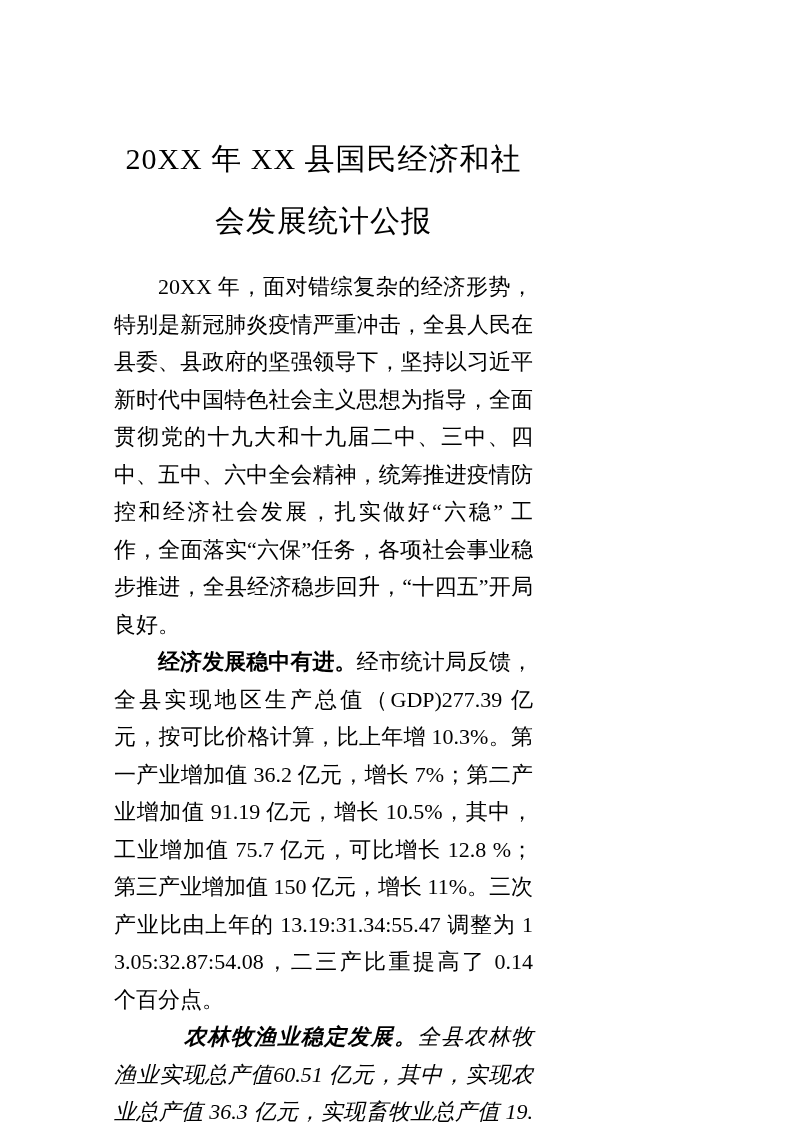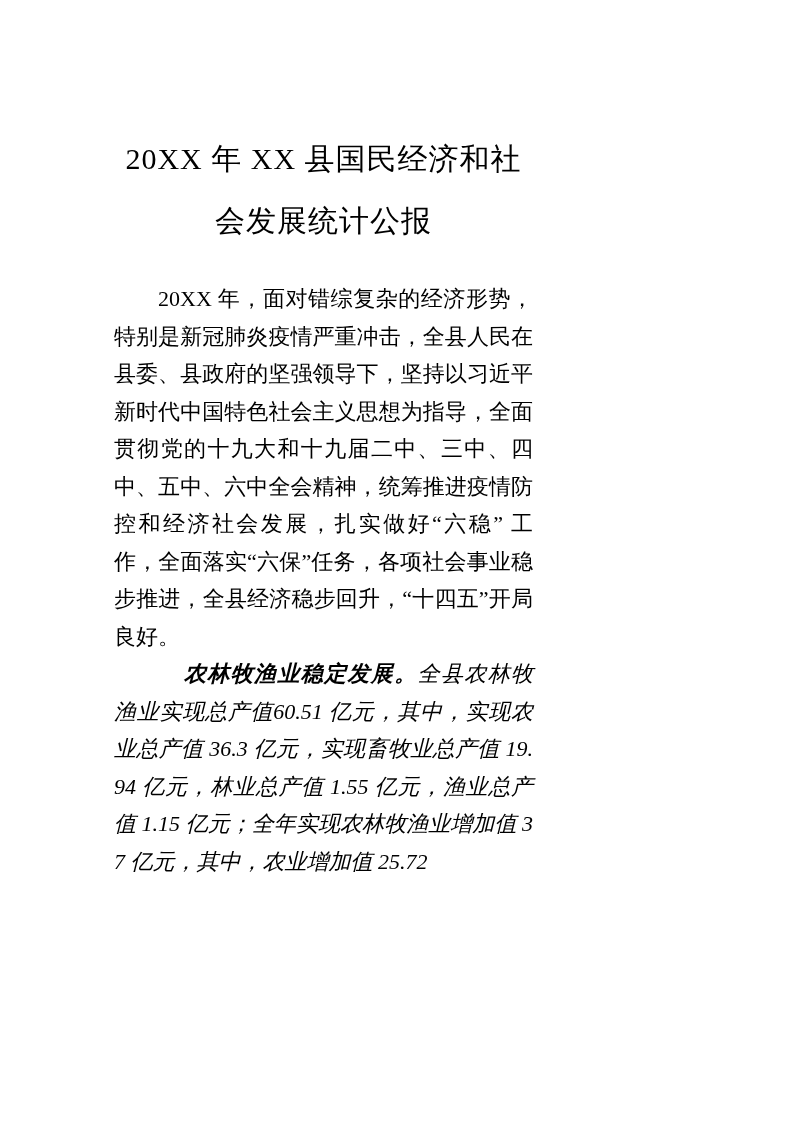--- a/index.html
+++ b/index.html
@@ -26,21 +26,21 @@
     letter-spacing: 1px;
     font-family: "Liberation Serif", "DejaVu Serif", serif;
   }
   .body-para {
     font-size: 22px;
     line-height: 37.5px;
     text-align: justify;
     text-justify: inter-ideograph;
     word-break: break-all;
   }
-  .first-para { margin-top: 28px; }
+  .first-para { margin-top: 16px; }
   .indent-2 { text-indent: 44px; }
   .indent-3 { text-indent: 70px; font-style: italic; }
   .section-heading {
     font-family: "Liberation Sans", "DejaVu Sans", sans-serif;
     font-size: 22px;
     font-weight: 700;
     line-height: 37.5px;
     padding-left: 45px;
   }
   .lead {
@@ -51,17 +51,18 @@
 </head>
 <body>
 
 <div class="page">
 
   <h1 class="doc-title">20XX 年 XX 县国民经济和社会发展统计公报</h1>
 
   <p class="body-para indent-2 first-para"><span>20XX 年，面对错综复杂的经济形势，特别是新冠肺炎疫情严重冲击，全县人民在县委、县政府的坚强领导下，坚持以习近平新时代中国特色社会主义思想为指导，全面贯彻党的十九大和十九届二中、三中、四中、五中、六中全会精神，统筹推进疫情防控和经济社会发展，扎实做好“六稳” 工作，全面落实“六保”任务，各项社会事业稳步推进，全县经济稳步回升，“十四五”开局良好。</span></p>
 
 
+  <p class="body-para indent-2"><b class="lead">经济发展稳中有进。</b><span>经市统计局反馈，全县实现地区生产总值（GDP)277.39 亿元，按可比价格计算，比上年增 10.3%。第一产业增加值 36.2 亿元，增长 7%；第二产业增加值 91.19 亿元，增长 10.5%，其中，工业增加值 75.7 亿元，可比增长 12.8 %；第三产业增加值 150 亿元，增长 11%。三次产业比由上年的 13.19:31.34:55.47 调整为 13.05:32.87:54.08，二三产比重提高了 0.14 个百分点。</span></p>
 
 
   <p class="body-para indent-3"><b class="lead">农林牧渔业稳定发展。</b><span>全县农林牧渔业实现总产值60.51 亿元，其中，实现农业总产值 36.3 亿元，实现畜牧业总产值 19.94 亿元，林业总产值 1.55 亿元，渔业总产值 1.15 亿元；全年实现农林牧渔业增加值 37 亿元，其中，农业增加值 25.72</span></p>
 
 </div>
 
 </body></html>

